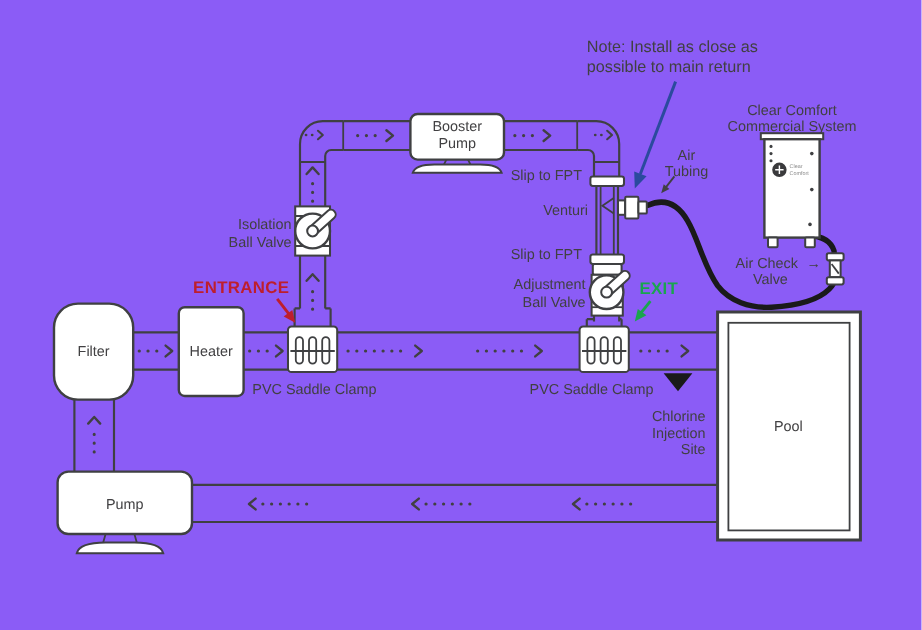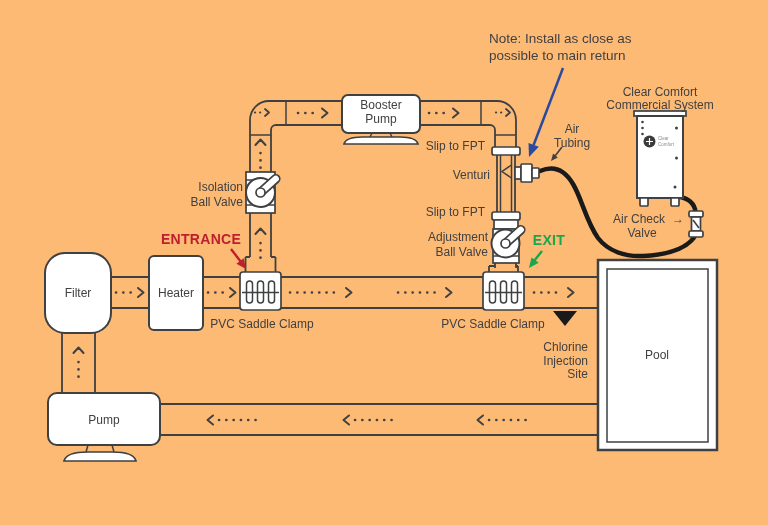--- a/index.html
+++ b/index.html
@@ -1,16 +1,16 @@
 <!DOCTYPE html>
 <html><head>
 <meta charset="utf-8">
 <style>
   html,body{margin:0;padding:0;background:#ffffff;}
-  #stage{position:relative;width:768px;height:525px;background:#fdba74;overflow:hidden;}
+  #stage{position:relative;width:768px;height:525px;background:#8b5cf6;overflow:hidden;}
   .pipe{stroke:#3f4042;stroke-width:1.8;fill:none;}
   .thin{stroke:#3f4042;stroke-width:1.5;fill:none;}
   .box{stroke:#3f4042;stroke-width:2;fill:#ffffff;}
   .fit{stroke:#3f4042;stroke-width:1.7;fill:#ffffff;}
   .dots{stroke:#414042;stroke-width:2.6;fill:none;stroke-linecap:round;stroke-dasharray:0.1 7.2;}
   .dots-s{stroke:#414042;stroke-width:2.2;fill:none;stroke-linecap:round;stroke-dasharray:0.1 5;}
   .chev{stroke:#414042;stroke-width:2;fill:none;stroke-linecap:round;stroke-linejoin:round;}
   .chev-s{stroke:#414042;stroke-width:1.8;fill:none;stroke-linecap:round;stroke-linejoin:round;}
   .tube{stroke:#1a1a1a;stroke-width:4.5;fill:none;stroke-linecap:round;}
   .lbl{font-family:"Liberation Sans",sans-serif;font-size:12px;fill:#414042;}

